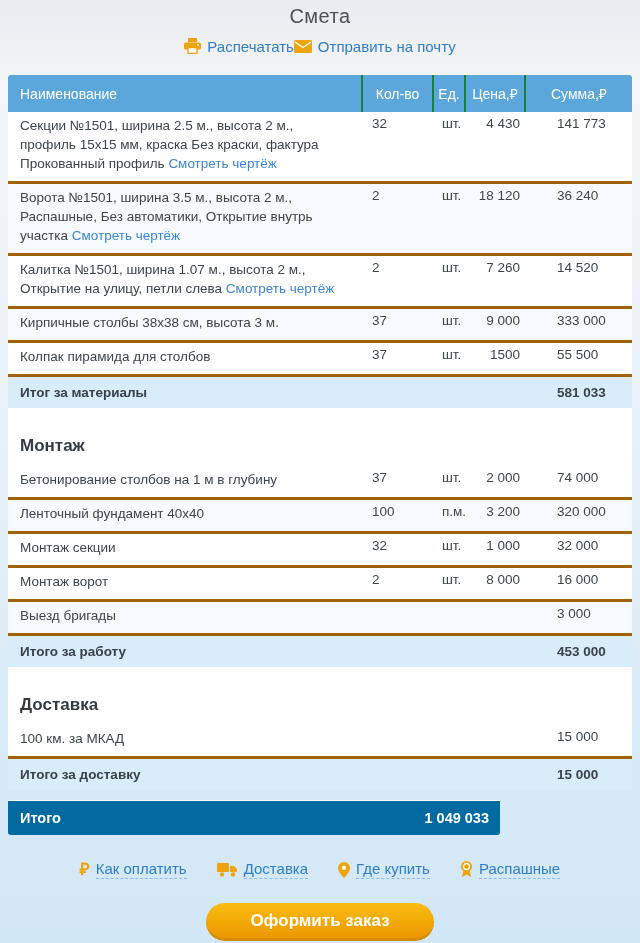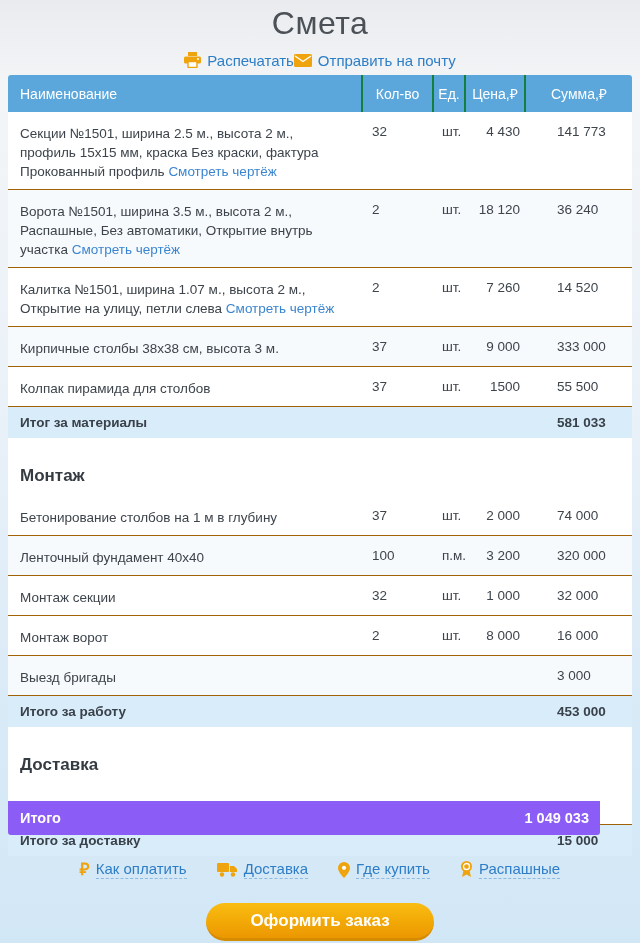--- a/index.html
+++ b/index.html
@@ -5,21 +5,21 @@
   * { margin:0; padding:0; box-sizing:border-box; }
   html,body { width:640px; height:943px; }
   body {
     font-family: "Liberation Sans", sans-serif;
     color:#3d444b;
     background: linear-gradient(180deg, #e9ebee 0%, #f3f5f7 9%, #e9f1f8 45%, #d9eaf7 75%, #d2e7f6 100%);
     overflow:hidden;
   }
   .page { width:640px; height:943px; position:relative; }
   .page-title {
-    text-align:center; font-size:32px; font-weight:400; color:#4b5157;
+    text-align:center; font-size:20px; font-weight:400; color:#4b5157;
     padding-top:5px; letter-spacing:0.5px;
   }
   .top-actions {
     display:flex; justify-content:center; align-items:center; 
     margin-top:8px; height:20px;
   }
   .action-link {
     display:inline-flex; align-items:center; gap:6px;
     color:#2e7ec7; font-size:15px; text-decoration:none; cursor:pointer;
   }
@@ -40,21 +40,21 @@
 
   thead th {
     background:#5ba6da; color:#ffffff; font-weight:400; font-size:14px;
     height:37px; text-align:center; vertical-align:middle;
   }
   thead th:first-child { text-align:left; padding-left:12px; border-radius:3px 0 0 0; }
   thead th:last-child  { border-radius:0 3px 0 0; }
   thead th + th { border-left:2px solid #15803d; }
 
   td { font-size:13.5px; vertical-align:top; }
-  tr.item-row td { padding-top:12px; padding-bottom:8px; border-bottom:1px solid #a16207; }
+  tr.item-row td { padding-top:4px; padding-bottom:8px; border-bottom:3px solid #a16207; }
   tr.item-row.alt td { background:#f7fafd; }
   td.name  { padding-left:12px; padding-right:10px; line-height:19px; }
   td.qty   { padding-left:10px; }
   td.unit  { padding-left:9px; }
   td.price { text-align:right; padding-right:5px; }
   td.sum   { padding-left:32px; }
 
   a.drawing-link { color:#3b85d0; text-decoration:none; cursor:pointer; }
 
   tr.section-row td {
@@ -63,22 +63,22 @@
   }
   tr.subtotal-row td {
     background:#d9ecf9; font-weight:bold; font-size:13.5px; color:#39414a;
     padding-top:8px; padding-bottom:8px;
   }
   tr.subtotal-row td.label { padding-left:12px; }
   tr.subtotal-row td.sum   { padding-left:32px; }
   tr.spacer-row td { height:12px; background:#ffffff; }
 
   .grand-total {
-    position:absolute; left:8px; top:800px; width:592px; height:35px;
-    background:#8b5cf6; color:#ffffff; font-weight:bold; font-size:14.5px;
+    position:absolute; left:8px; top:800px; width:492px; height:35px;
+    background:#0369a1; color:#ffffff; font-weight:bold; font-size:14.5px;
     display:flex; align-items:center; justify-content:space-between;
     padding:0 11px 0 12px; border-top:1px solid #ffffff; border-radius:0 0 3px 3px;
   }
 
   .footer-links {
     position:absolute; left:0; top:860px; width:640px;
     display:flex; justify-content:center; align-items:center; gap:30px;
   }
   .footer-link {
     display:inline-flex; align-items:center; gap:6px; cursor:pointer;

